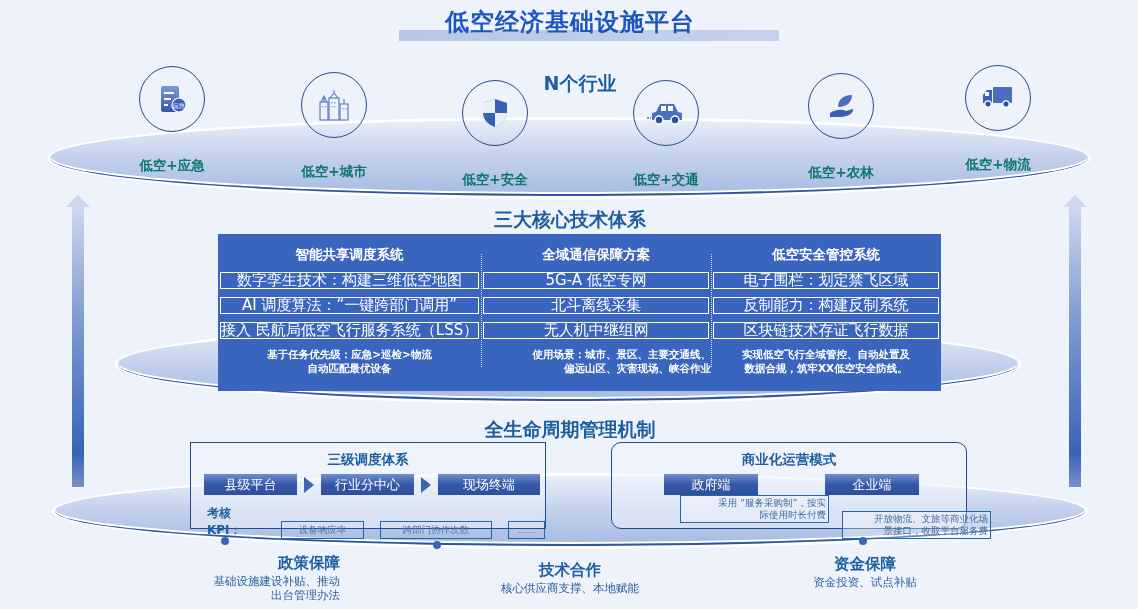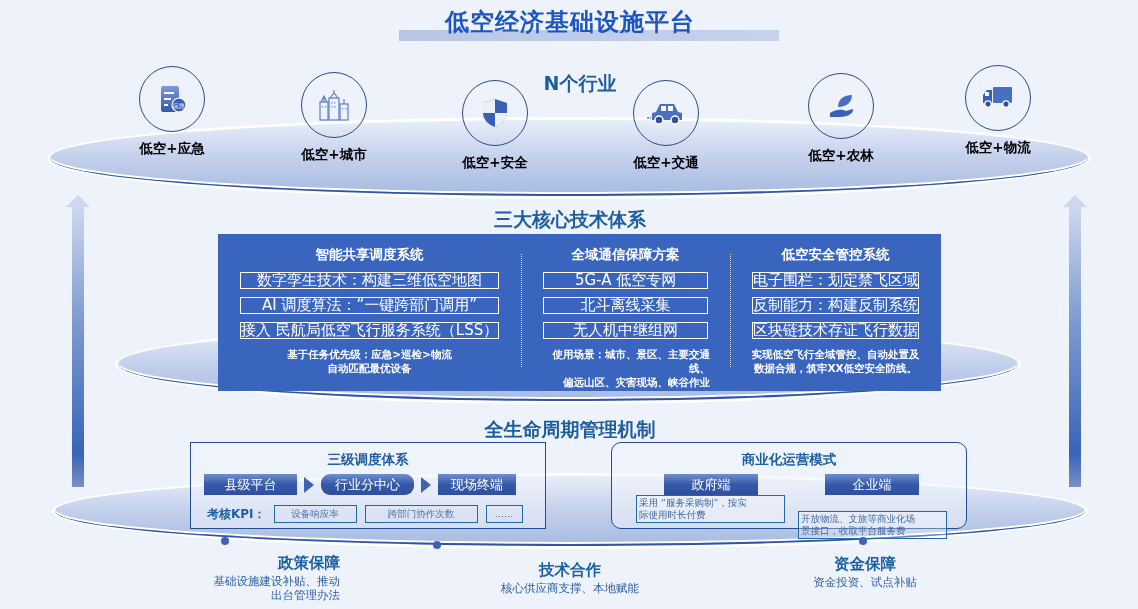--- a/index.html
+++ b/index.html
@@ -47,36 +47,36 @@
 
   
   .industry { width: 110px; text-align: center; }
   .industry .circle {
     width: 66px; height: 66px; border-radius: 50%;
     border: 1.5px solid #2d4b86; margin: 0 auto;
     display: flex; align-items: center; justify-content: center;
     background: transparent;
   }
   .industry .label {
-    margin-top: 8px; font-size: 13.5px; font-weight: bold; color: #000000;
+    margin-top: 25px; font-size: 13.5px; font-weight: bold; color: #0f766e;
     white-space: nowrap;
   }
 
   .section-label {
     font-size: 19px; font-weight: bold; color: #1e5d9e; text-align: center;
   }
 
   
   .core-panel {
     left: 218px; top: 234px; width: 723px; height: 157px;
     background: #3a65be;
     display: flex;
   }
   .core-col {
-    flex: 1; padding: 12px 20px 0; text-align: center; position: relative;
+    flex: 1; padding: 12px 0 0; text-align: center; position: relative;
   }
   .core-col + .core-col::before {
     content: ""; position: absolute; left: 0; top: 20px; bottom: 24px;
     border-left: 1.5px dotted #d5def2;
   }
   .core-col .col-title {
     color: #ffffff; font-size: 13.5px; font-weight: bold; margin-bottom: 8px;
   }
   .core-col .pill {
     border: 1.3px solid #ffffff; color: #ffffff; font-size: 15px;
@@ -108,22 +108,23 @@
     border-left: 10px solid #3d63b5;
     position: relative;
   }
   .kpi-label { font-size: 12px; font-weight: bold; color: #1f5ea3; }
   .kpi-pill {
     border: 1.3px solid #1f6aa3; color: #4d74a8; font-size: 9.5px;
     height: 18px; line-height: 16px; text-align: center;
   }
   .model-desc {
     border: 1.3px solid #1f6aa3; color: #3f6aa0; font-size: 9.5px;
-    line-height: 12px; text-align: left; padding: 1px 2px;
+    line-height: 12px; text-align: right; padding: 1px 2px;
     background: rgba(255,255,255,0.3);
+    margin-left: 44px;
   }
 
   
   .dot { width: 8px; height: 8px; border-radius: 50%; background: #3d63b5; }
   .guarantee { text-align: center; }
   .guarantee .g-title { font-size: 15.5px; font-weight: bold; color: #1d5fa3; }
   .guarantee .g-desc { font-size: 11.5px; color: #2b5ea0; line-height: 14px; }
 </style>
 </head>
 <body>
@@ -278,27 +279,27 @@
 
 <div class="abs section-label" style="left:470px; top:417px; width:200px;">全生命周期管理机制</div>
 
 <div class="abs lc-box lc-left">
   <div class="lc-title">三级调度体系</div>
   <div style="position:absolute; left:13px; top:31px; display:flex; align-items:center;">
     <div class="blue-tab" style="width:93px;">县级平台</div>
     <div style="width:24px; display:flex; justify-content:center;">
         <div class="arrow-right"></div>
       </div>
-    <div class="blue-tab" style="width:93px;border-radius:9px;">行业分中心</div>
+    <div class="blue-tab" style="width:93px;">行业分中心</div>
     <div style="width:24px; display:flex; justify-content:center;">
         <div class="arrow-right"></div>
       </div>
-    <div class="blue-tab" style="width:78px;">现场终端</div>
-  </div>
-  <div style="position:absolute; left:16px; top:62px; display:flex; align-items:flex-end; gap:8px;">
+    <div class="blue-tab" style="width:102px;">现场终端</div>
+  </div>
+  <div style="position:absolute; left:16px; top:62px; display:flex; align-items:flex-end; gap:16px;">
     <span class="kpi-label">考核KPI：</span>
     <div class="kpi-pill" style="width:83px;">设备响应率</div>
     <div class="kpi-pill" style="width:113px;">跨部门协作次数</div>
     <div class="kpi-pill" style="width:37px;">......</div>
   </div>
 </div>
 
 <div class="abs lc-box lc-right">
   <div class="lc-title">商业化运营模式</div>
   <div style="position:absolute; left:52px; top:31px;">

